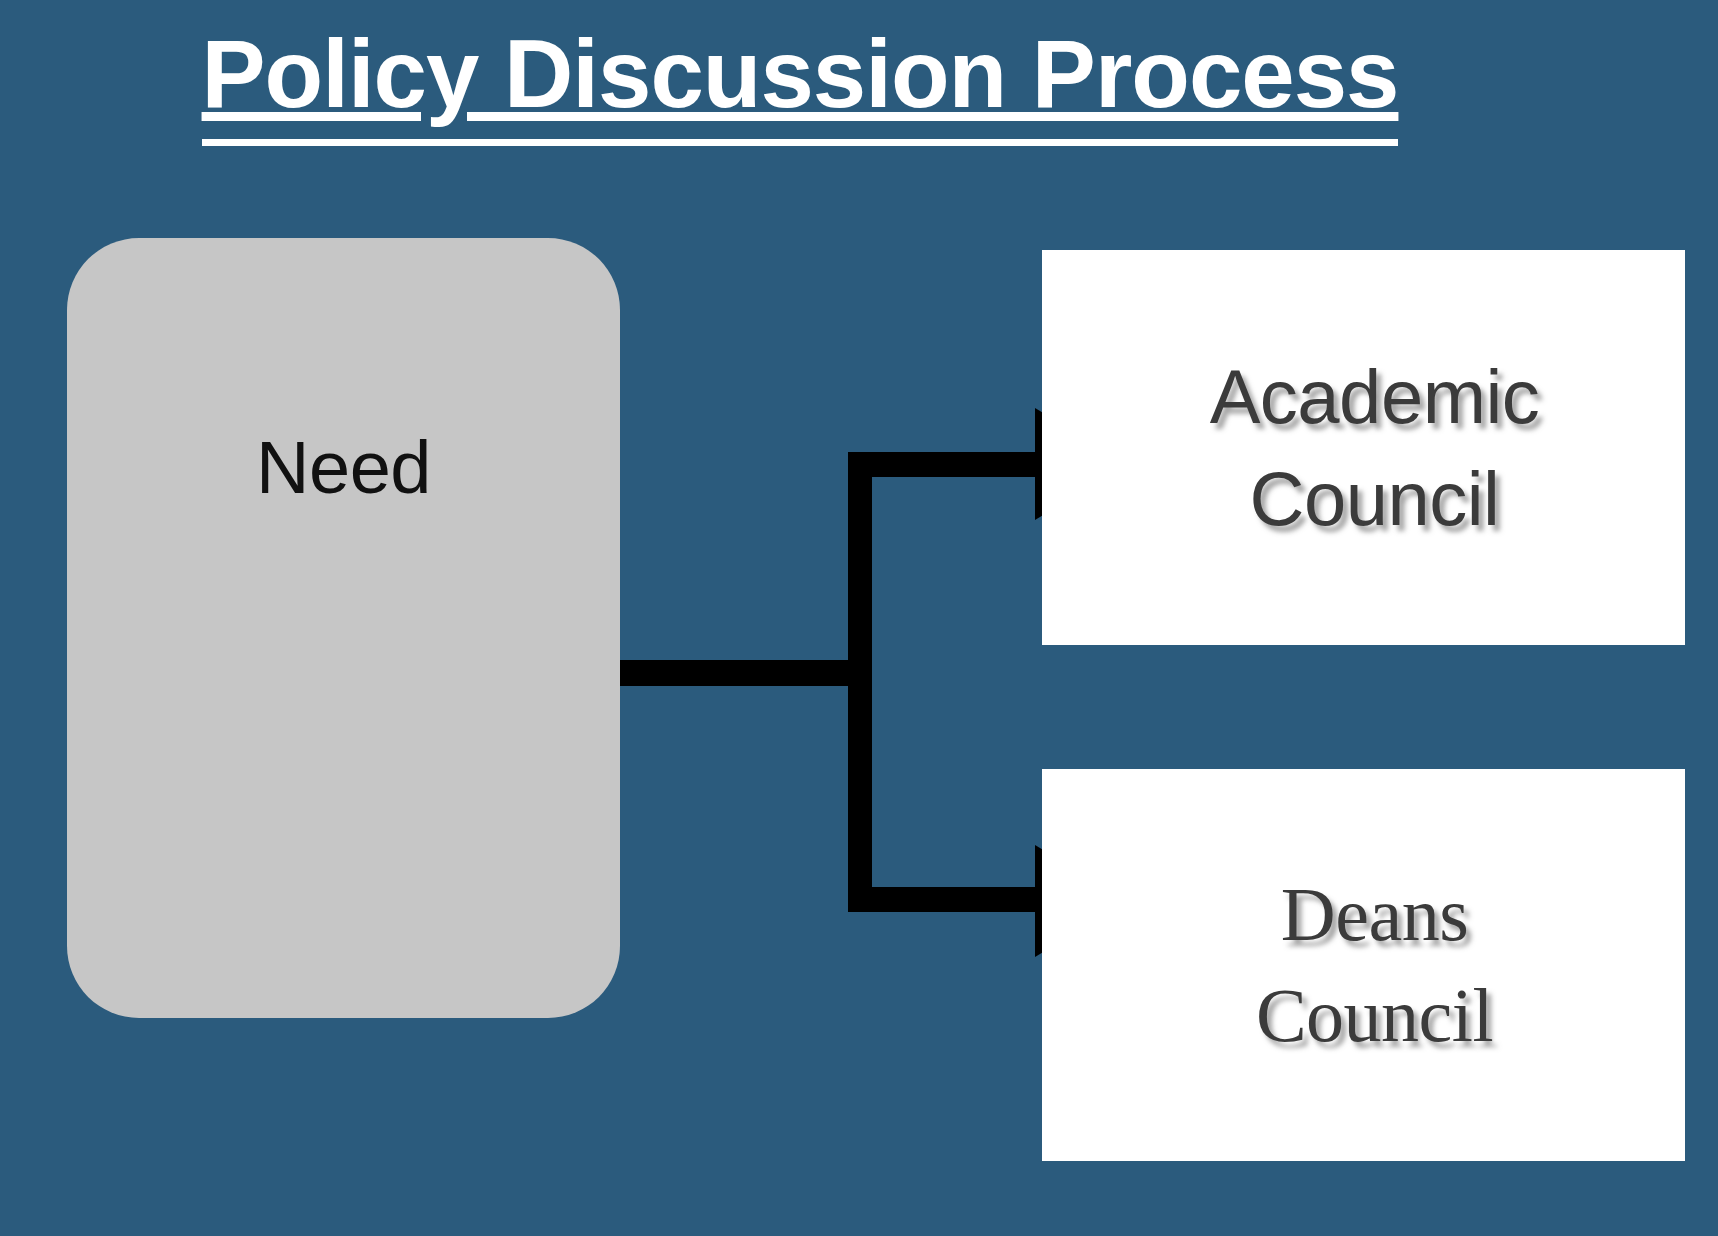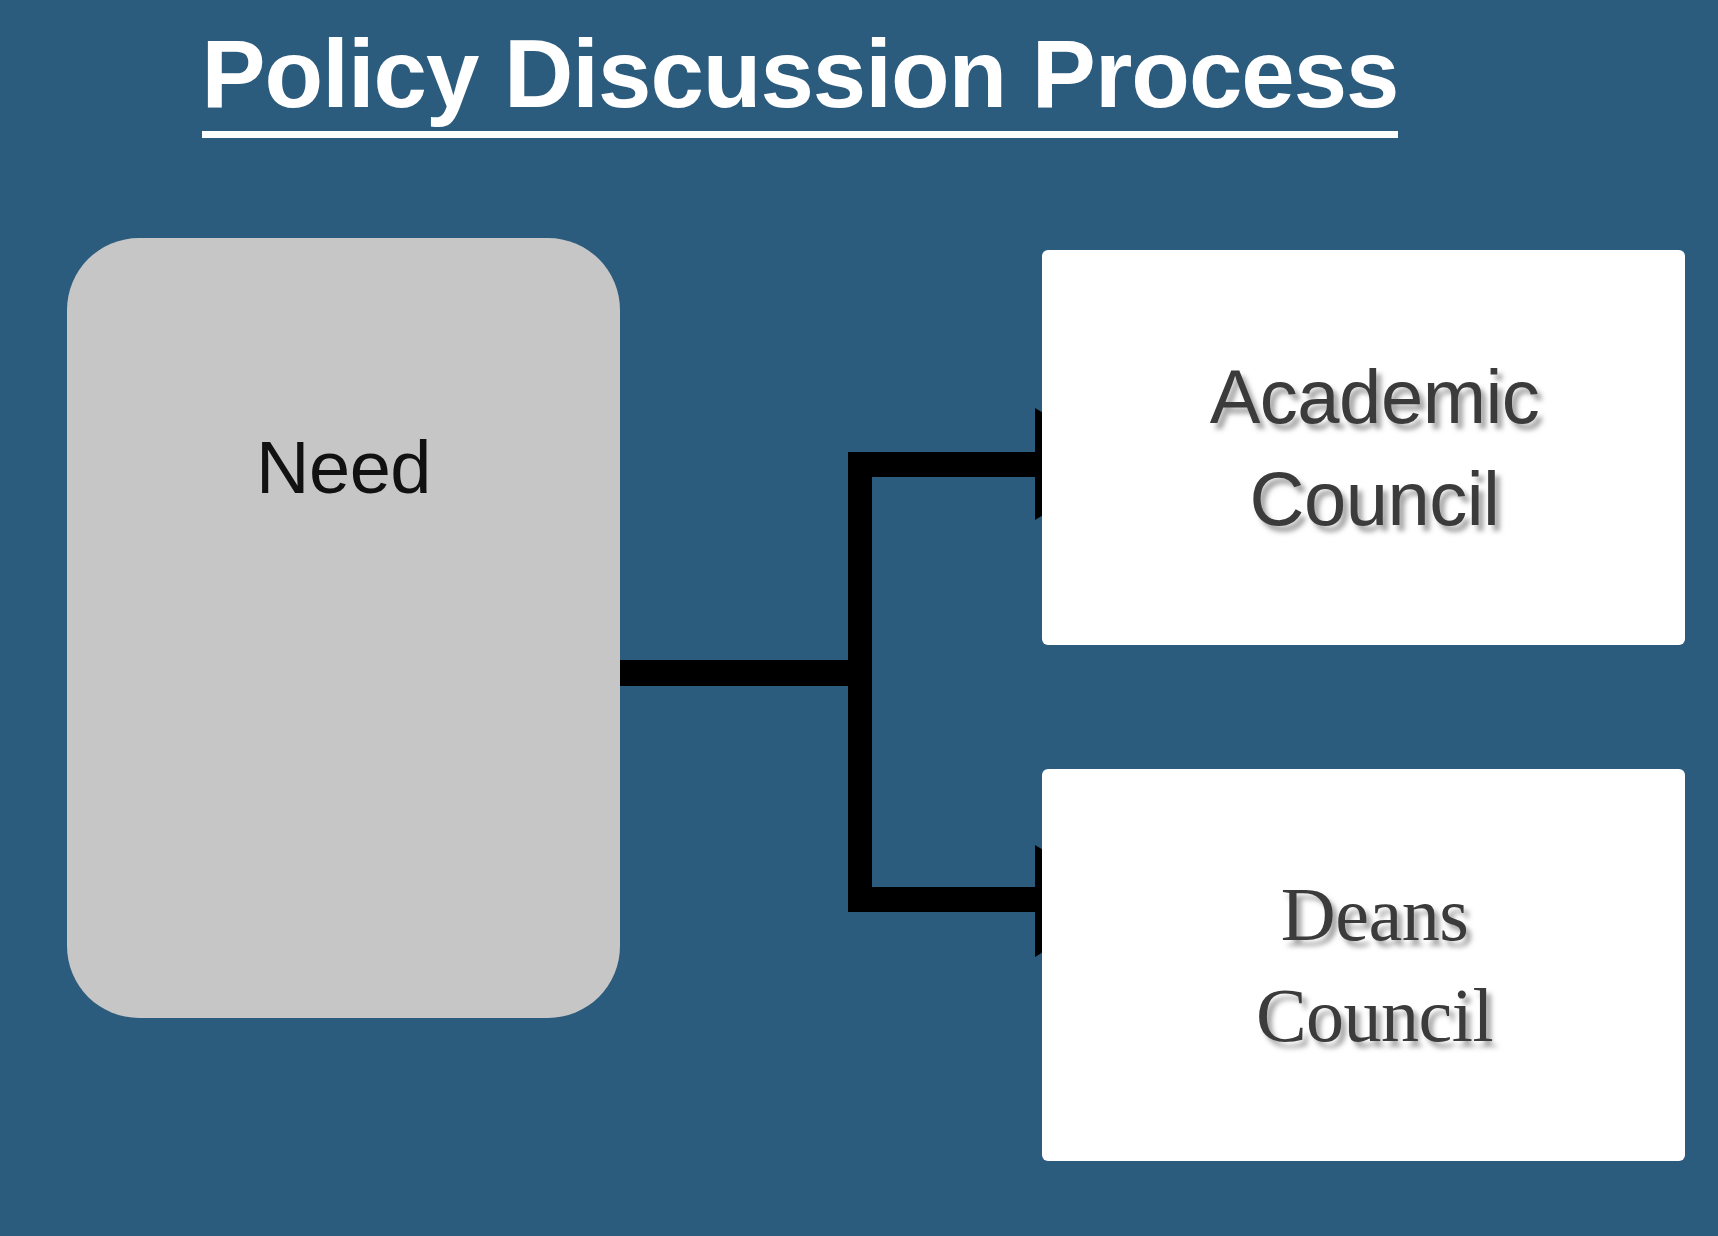--- a/index.html
+++ b/index.html
@@ -25,21 +25,22 @@
     text-align: center;
     color: #ffffff;
     font-size: 96px;
     font-weight: bold;
     letter-spacing: -1px;
     line-height: 1.0;
     white-space: nowrap;
   }
   #title span.t-underline {
     border-bottom: 7px solid #ffffff;
-    padding-bottom: 4px;
+    padding-bottom: 12px;
+    text-decoration: underline;
   }
 
   
   #need-box {
     position: absolute;
     left: 67px;
     top: 238px;
     width: 553px;
     height: 780px;
     background: #c6c6c6;
@@ -63,21 +64,20 @@
   .white-box {
     position: absolute;
     left: 1042px;
     width: 643px;
     background: #ffffff;
     display: flex;
     align-items: center;
     justify-content: center;
     box-sizing: border-box;
     padding-left: 22px;
-    border-radius: 6px;
   }
   #academic-box { top: 250px;  height: 395px; }
   #deans-box    { top: 769px;  height: 392px; font-family: Liberation Serif, serif; }
   .white-box .node-text {
     color: #3b3b3b;
     font-size: 76px;
     line-height: 1.33;
     text-align: center;
     letter-spacing: -0.5px;
     text-shadow: 5px 6px 5px rgba(90,90,90,0.55);

